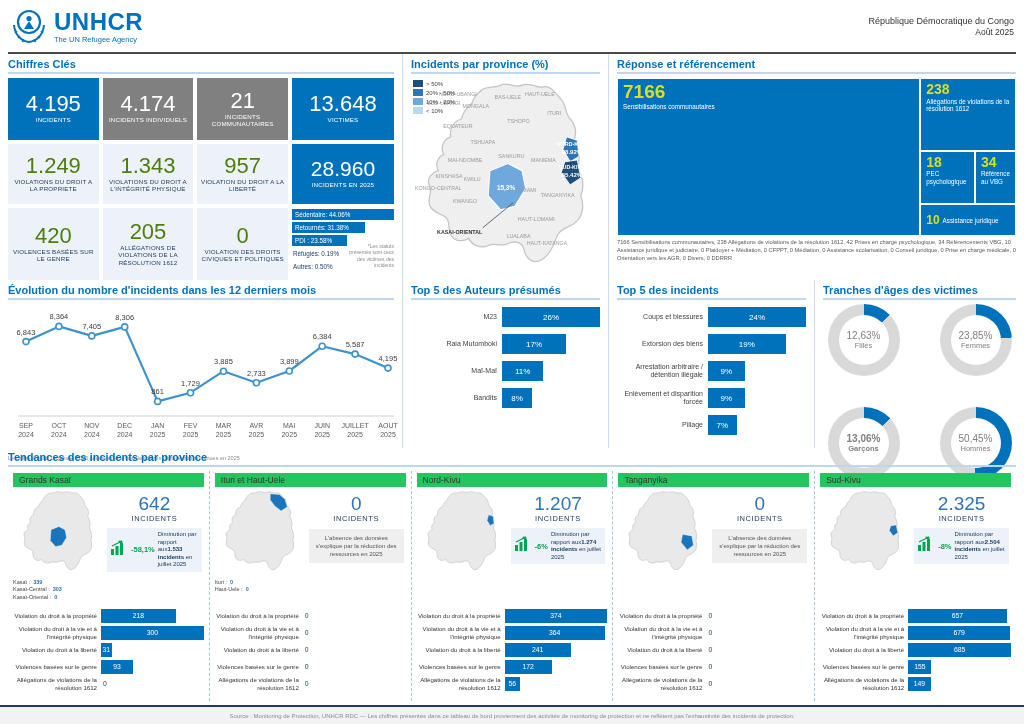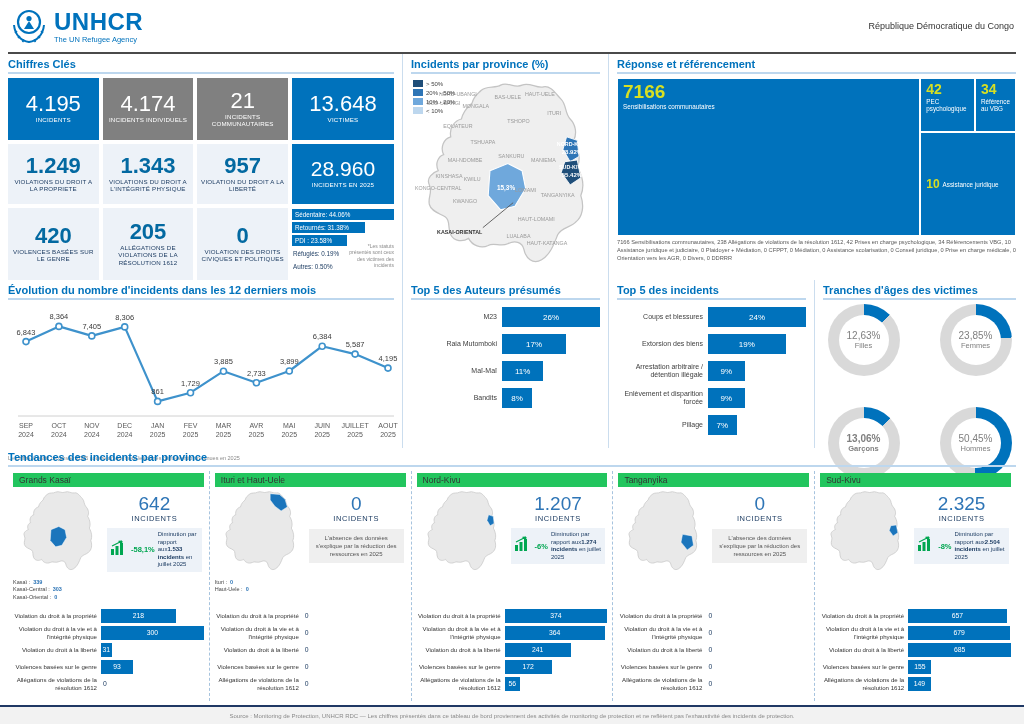--- a/index.html
+++ b/index.html
@@ -27,21 +27,21 @@
   .sec-authors{grid-column:2;grid-row:2;}
   .sec-topinc{grid-column:3;grid-row:2;}
   .sec-ages{grid-column:4;grid-row:2;}
   
   .kgrid{display:grid;grid-template-columns:1fr 1fr 1fr 102px;grid-template-rows:62px 60px 72px;gap:4px;}
   .kcard{display:flex;flex-direction:column;justify-content:center;align-items:center;text-align:center;}
   .kcard.blue{background:#0072BC;color:#fff;}
   .kcard.gray{background:#808080;color:#fff;}
   .kcard.light{background:#EDF2F8;}
   .kval{font-size:22px;line-height:1.05;}
-  .kcard.light .kval{color:#0369a1;font-weight:bold;}
+  .kcard.light .kval{color:#4d7c0f;}
   .klab{font-size:6.2px;line-height:1.2;padding:1px 3px 2px 3px;letter-spacing:.2px;}
   .kcard.light .klab{color:#17375E;}
   .k2025 .kval{font-size:21px;}
   .breakdown{position:relative;padding-top:1px;}
   .sbar{height:11px;background:#0072BC;color:#fff;font-size:6.3px;line-height:11px;padding-left:3px;white-space:nowrap;margin-bottom:2px;box-sizing:border-box;overflow:visible;}
   .sbar.txt{background:none;color:#17375E;padding-left:1px;}
   .bnote{position:absolute;right:0;bottom:12px;width:48px;font-size:5px;color:#8a8a8a;text-align:right;line-height:1.25;}
   
   .maplegend{position:absolute;top:26px;left:10px;z-index:3;}
   .mlrow{display:flex;align-items:center;gap:3px;font-size:6px;color:#444;margin-bottom:2px;}
@@ -117,20 +117,21 @@
         <path d="M4,18 C5,28 11,34 19,35 C27,34 33,28 34,18" fill="none" stroke="#0072BC" stroke-width="2"></path>
         <path d="M7,24 l-2,2 M10,29 l-2,2 M14,32.5 l-1.5,2.5 M31,24 l2,2 M28,29 l2,2 M24,32.5 l1.5,2.5" stroke="#0072BC" stroke-width="1.6"></path>
       </svg>
       <div class="logo-text">
         <div class="big">UNHCR</div>
         <div class="small">The UN Refugee Agency</div>
       </div>
     </div>
     <div class="head-right">
       <div class="head-country">République Démocratique du Congo</div>
+      <div class="head-period">Août 2025</div>
     </div>
   </header>
   <div class="hr-dark"></div>
 
   <div class="layout">
 
     <section class="sec-chiffres">
       <div class="sec-title">Chiffres Clés</div>
       <div class="kgrid">
         <div class="kcard blue">
@@ -250,23 +251,27 @@
     </section>
 
     <section class="sec-response">
       <div class="sec-title">Réponse et référencement</div>
       <div class="treemap">
         <div class="tbox tbig">
           <div class="tnum">7166</div>
           <div class="tlab">Sensibilisations communautaires</div>
         </div>
         <div class="trightcol">
+          <div class="tbox t238">
+            <div class="tnum">238</div>
+            <div class="tlab">Allégations de violations de la résolution 1612</div>
+          </div>
           <div class="trow">
             <div class="tbox t42">
-              <div class="tnum">42</div>
+              <div class="tnum">18</div>
               <div class="tlab">PEC psychologique</div>
             </div>
             <div class="tbox t34">
               <div class="tnum">34</div>
               <div class="tlab">Référence au VBG</div>
             </div>
           </div>
           <div class="tbox tstrip">
             <span class="tnum">10</span>
             <span class="tlab">Assistance juridique</span>

